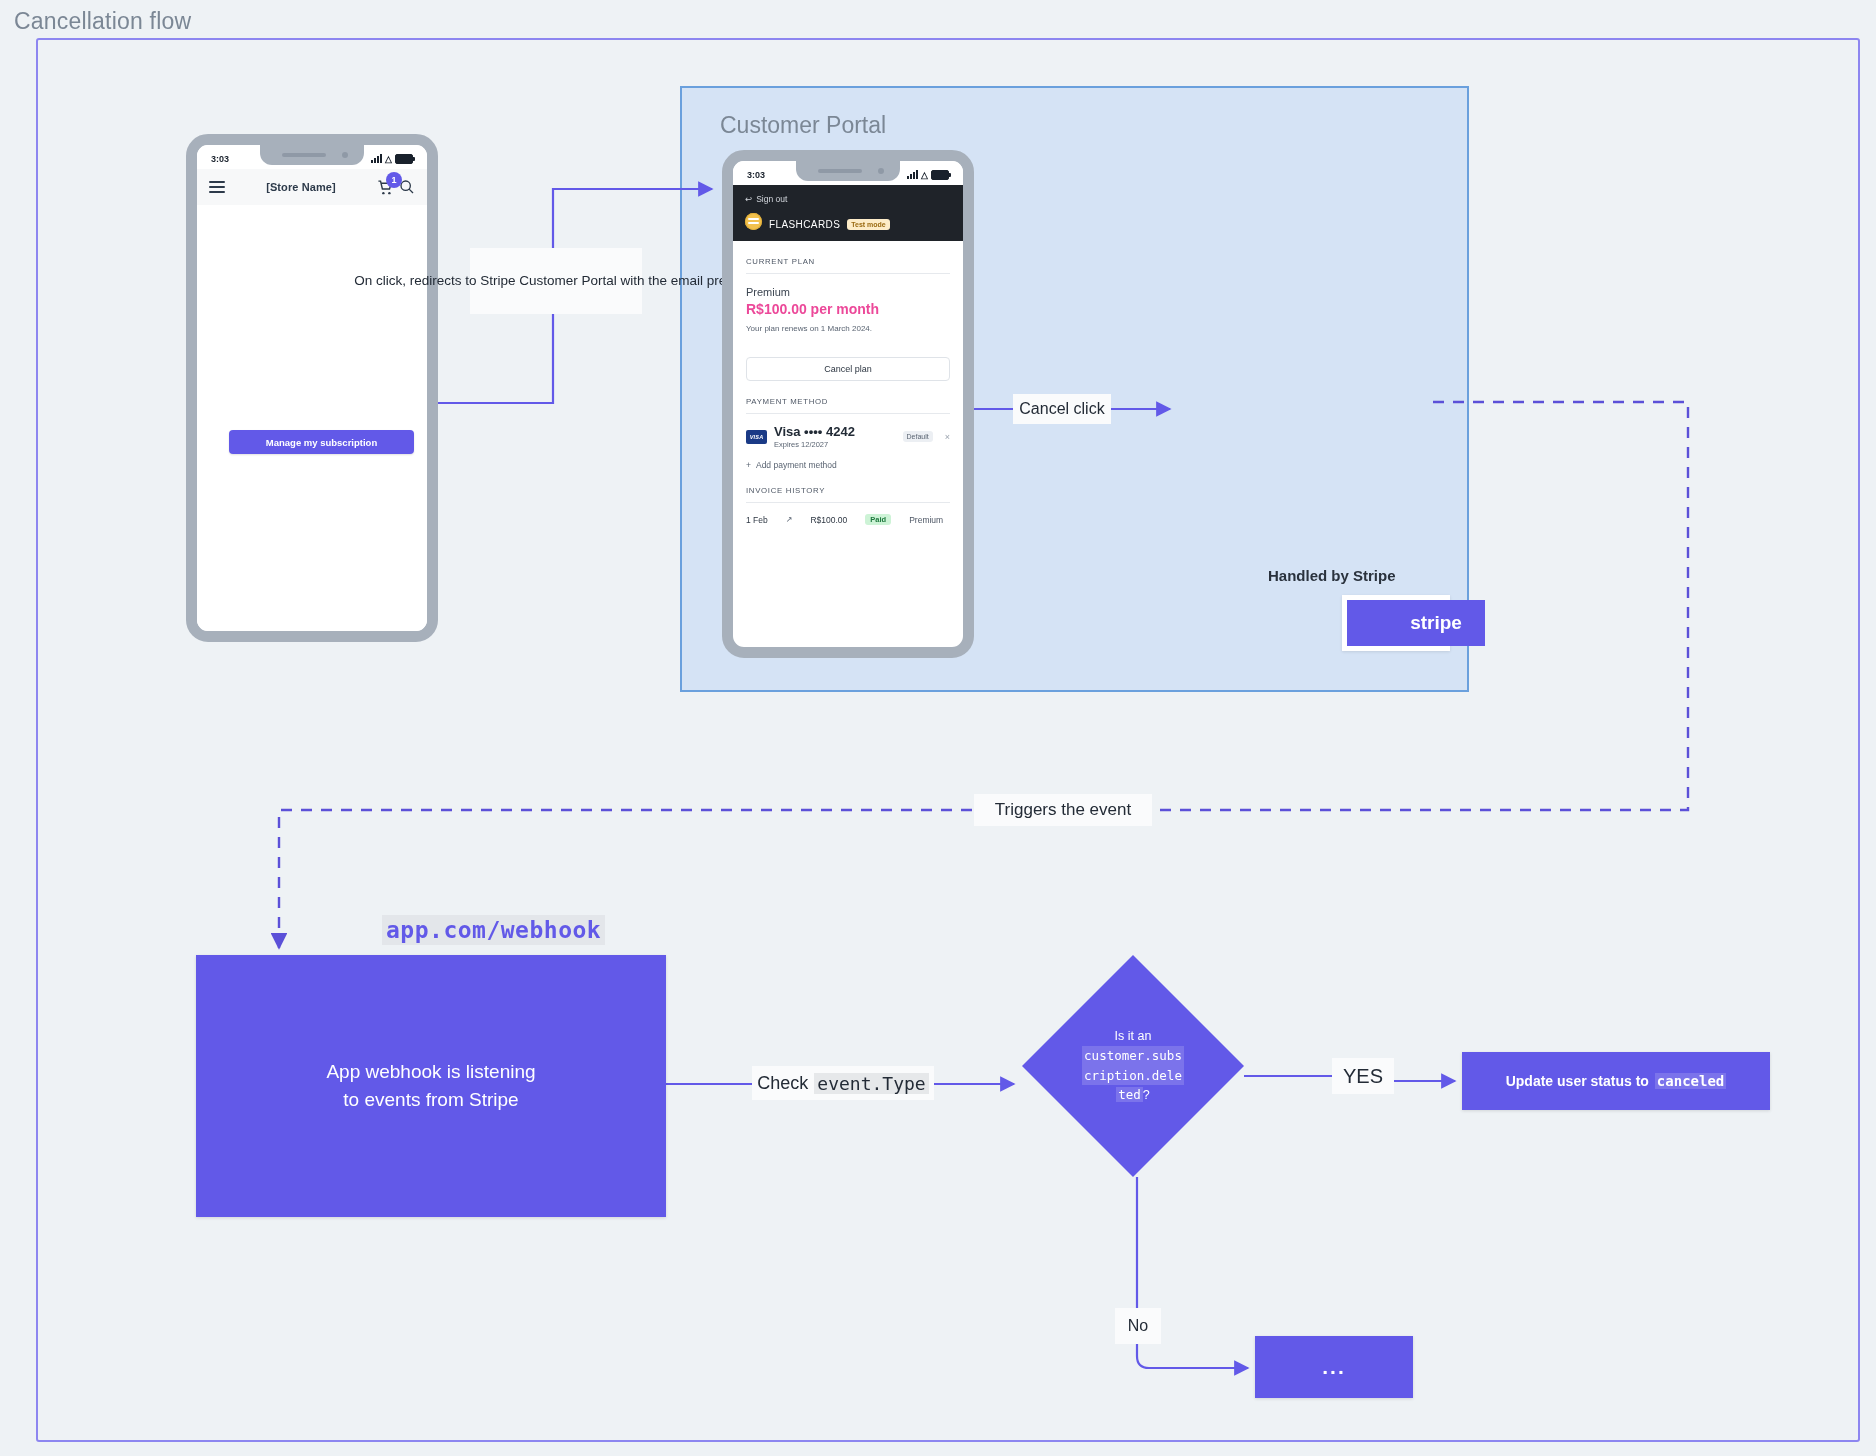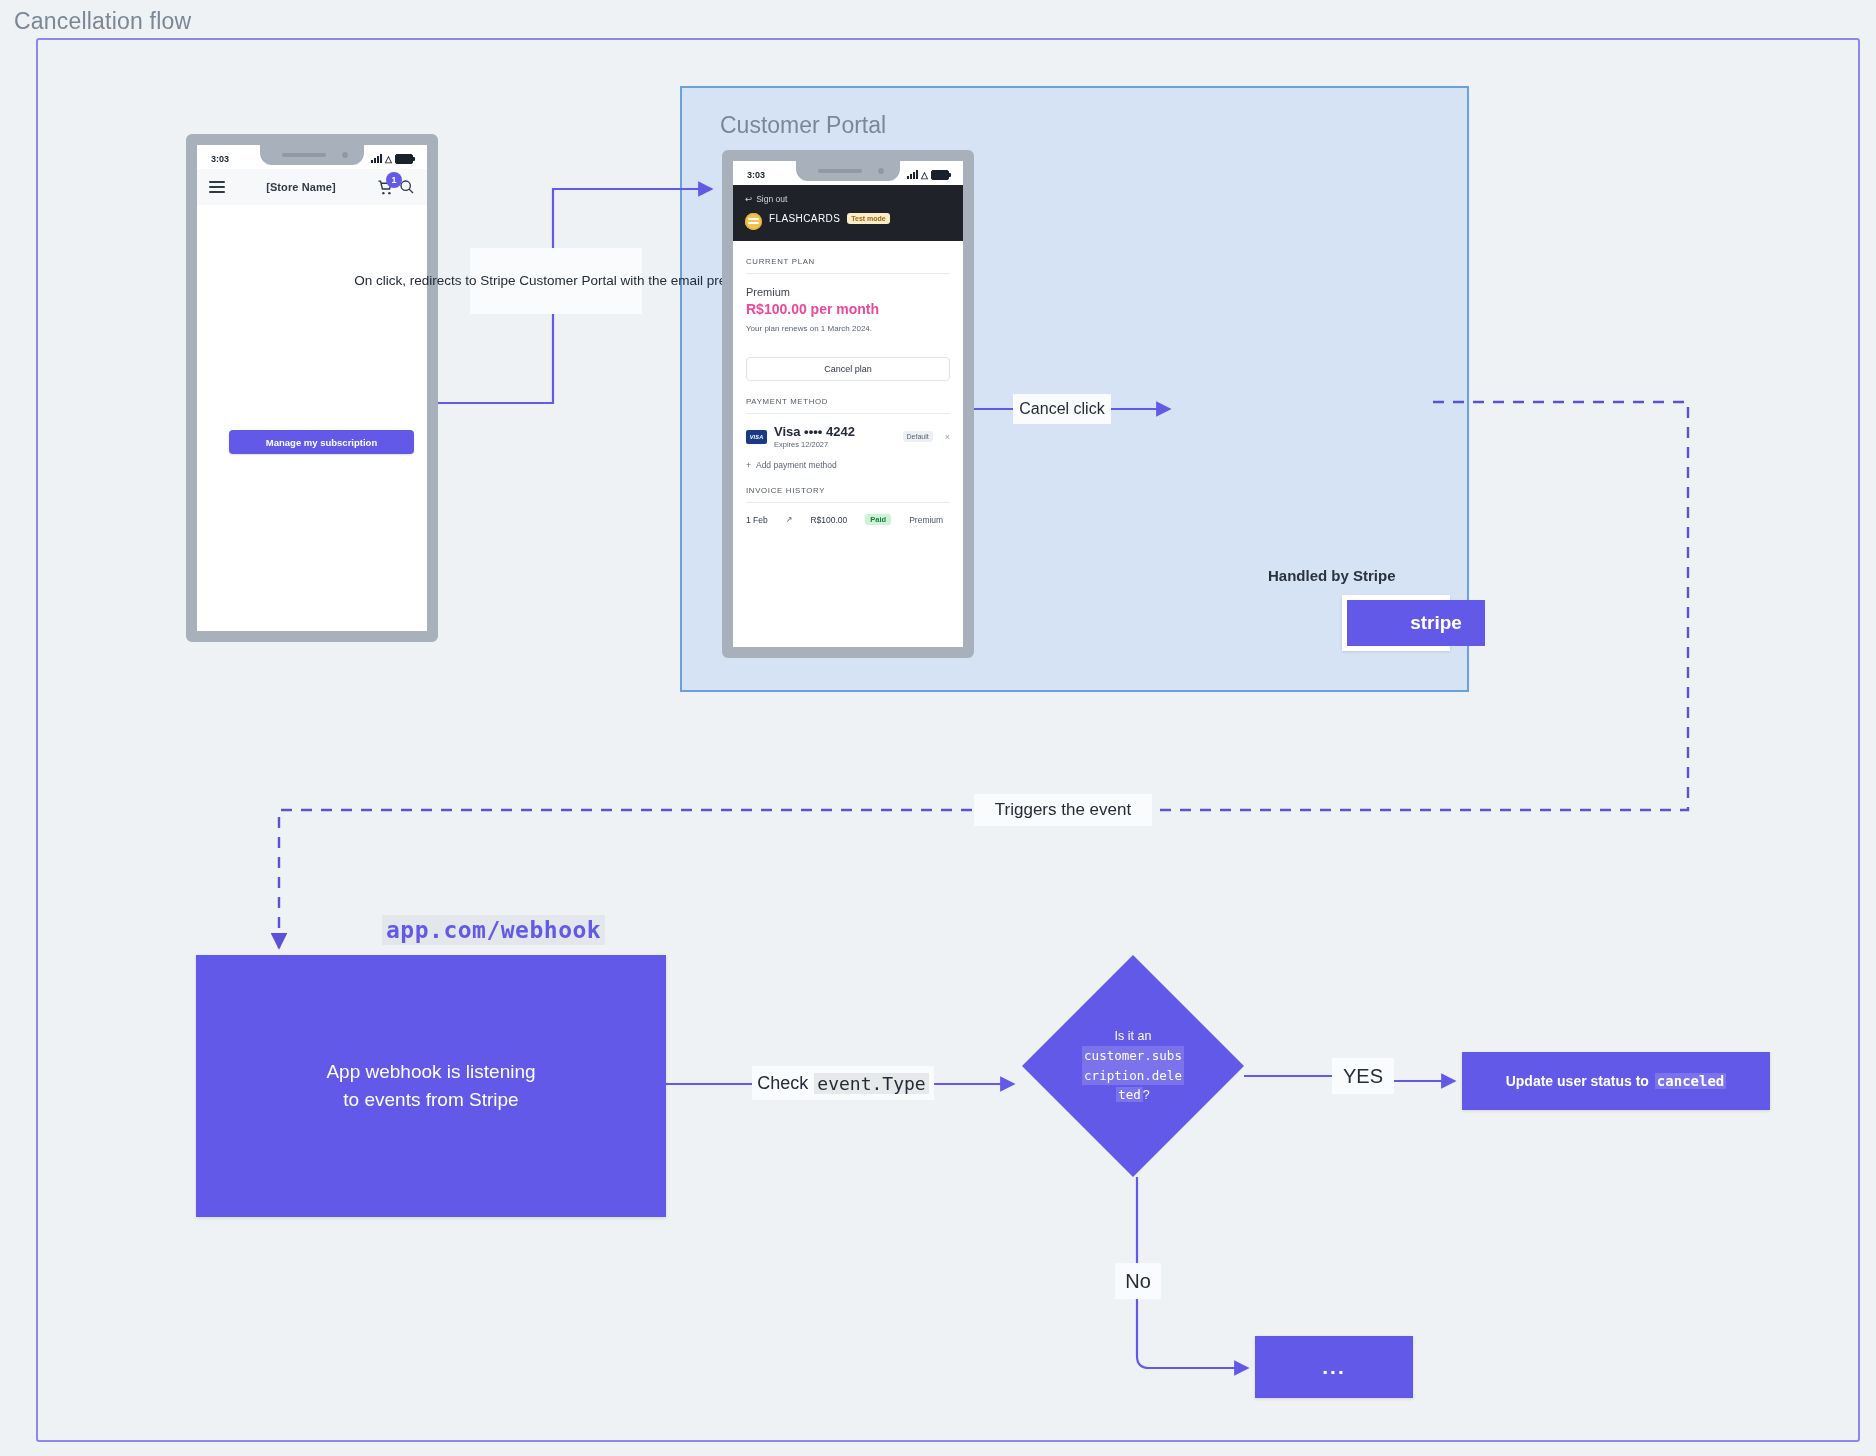--- a/index.html
+++ b/index.html
@@ -42,21 +42,21 @@
   }
   #portal-group-title {
     left: 720px; top: 112px;
     font-size: 23px;
     color: #7b8795;
   }
 
   
   .phone {
     border: 11px solid #a7b0bb;
-    border-radius: 6px;
+    border-radius: 22px;
     background: #ffffff;
     box-sizing: border-box;
     overflow: hidden;
   }
   .phone-notch {
     position: absolute;
     left: 50%;
     transform: translateX(-50%);
     top: 0;
     width: 104px; height: 20px;
@@ -169,21 +169,21 @@
   #portal-header {
     background: #1f2329;
     padding: 9px 12px 11px 12px;
   }
   #portal-signout {
     color: #d3d7dd;
     font-size: 8.5px;
     display: flex; align-items: center; gap: 4px;
     margin-bottom: 9px;
   }
-  #portal-brand { display: flex; align-items: flex-start; gap: 7px; }
+  #portal-brand { display: flex; align-items: flex-end; gap: 7px; }
   #brand-logo {
     width: 17px; height: 17px;
     border-radius: 50%;
     background: #f2c14e;
     position: relative;
     box-shadow: inset 0 0 0 1px #e0ae38;
   }
   #brand-logo:before, #brand-logo:after {
     content:"";
     position:absolute;
@@ -402,23 +402,23 @@
     width: 62px; height: 36px;
     font-size: 20px;
   }
   #update-box {
     left: 1462px; top: 1052px;
     width: 308px; height: 58px;
     font-size: 14px;
     font-weight: bold;
   }
   #no-label {
-    left: 1115px; top: 1263px;
+    left: 1115px; top: 1308px;
     width: 46px; height: 36px;
-    font-size: 20px;
+    font-size: 16px;
   }
   #dots-box {
     left: 1255px; top: 1336px;
     width: 158px; height: 62px;
     font-size: 21px;
     font-weight: bold;
     letter-spacing: 2px;
   }
 
   

